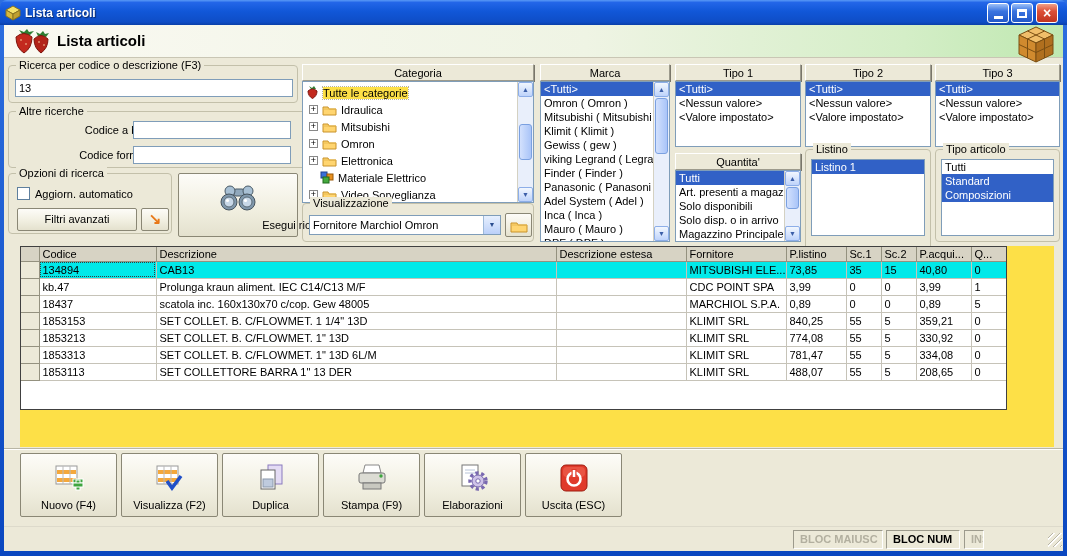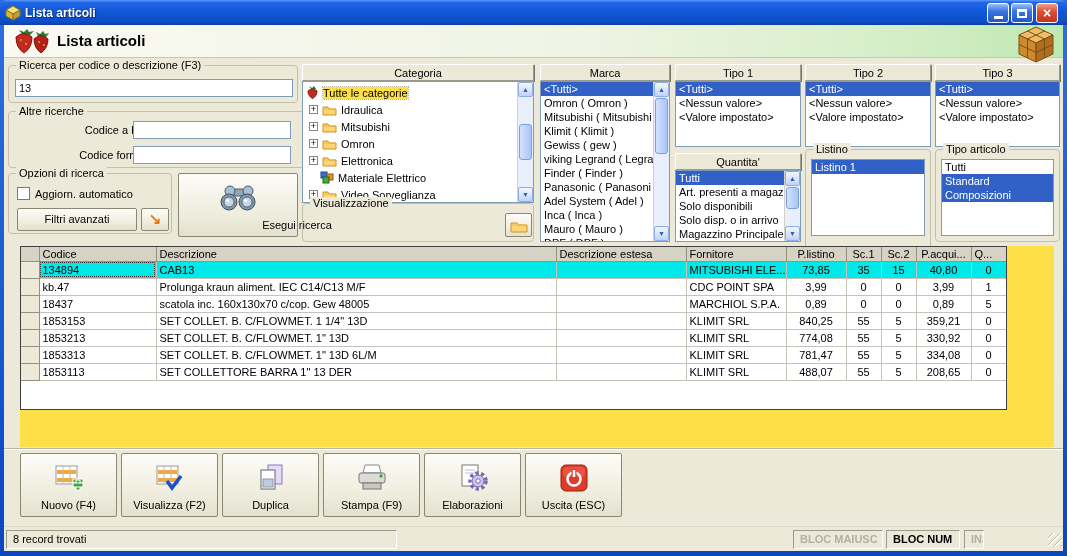--- a/index.html
+++ b/index.html
@@ -52,21 +52,21 @@
   .tlabel.hl{background:#fde047;outline:1px dotted #B5B29E}
   
   .gridwrap{position:absolute;left:16px;top:221px;width:1034px;height:201px;background:#fde047}
   .gridwhite{position:absolute;left:0;top:0;width:987px;height:164px;background:#fff;border:1px solid #404040;overflow:hidden}
   table.grid{border-collapse:collapse;table-layout:fixed;width:985px;font-size:11px}
   .grid th{height:14px;background:#D7D3C4;border-right:1px solid #94917F;border-bottom:1px solid #94917F;
      font-weight:normal;text-align:left;padding:0 3px;overflow:hidden;white-space:nowrap}
   .grid td{height:17px;border-right:1px solid #C6C3B8;border-bottom:1px solid #C6C3B8;padding:0 3px;
      overflow:hidden;white-space:nowrap}
   .grid td.rowsel{background:#ECE9D8;border-right:1px solid #94917F;border-bottom:1px solid #94917F}
-  .grid .num{text-align:center}
+  .grid .num{text-align:left}
   tr.selrow td{background:#00E9E9}
   tr.selrow td.rowsel{background:#ECE9D8}
   td.selcell{outline:1px dotted #3A3A3A;outline-offset:-2px}
   
   .action{position:absolute;top:428px;width:97px;height:64px;display:flex;flex-direction:column;
      align-items:center;justify-content:flex-end;padding-bottom:5px;gap:4px}
   .divider{position:absolute;left:0;right:0;top:423px;height:2px;border-top:1px solid #B9B6A5;border-bottom:1px solid #fff}
   
   .statusbar{position:absolute;left:0;right:0;top:501px;height:25px;background:#ECE9D8;border-top:1px solid #DDDACB}
   .sseg{position:absolute;top:3px;height:19px;border:1px solid;border-color:#9C9A8C #FFF #FFF #9C9A8C;
@@ -248,20 +248,24 @@
     </div>
     <div class="vscroll">
       <div class="sb-btn up">▲</div>
       <div class="sb-thumb" style="top:42px;height:36px"></div>
       <div class="sb-btn down">▼</div>
     </div>
   </div>
 
   <div class="groupbox" style="left:298px;top:178px;width:232px;height:39px">
     <span class="glegend">Visualizzazione</span>
+    <div class="combo" style="left:6px;top:11px;width:192px">
+      <span class="ctext">Fornitore Marchiol Omron</span>
+      <span class="carrow">▼</span>
+    </div>
     <div class="btn" style="left:202px;top:9px;width:27px;height:24px">
       <span style="position:absolute;left:4px;top:5px"><svg width="18" height="14">
             <path d="M1,4 h6 l1,2 h9 v7 h-16 z" fill="#FFD570" stroke="#C8922A"></path>
             <path d="M1,6 h16" stroke="#E8BA50"></path>
           </svg></span>
     </div>
   </div>
 
   <div class="phead" style="left:536px;top:39px;width:130px">Marca</div>
   <div class="listbox" style="left:536px;top:56px;width:130px;height:161px;padding-right:16px">
@@ -522,20 +526,19 @@
         <rect x="4" y="4" width="22" height="10" rx="4" fill="#EC604E" opacity="0.7"></rect>
         <circle cx="15" cy="16" r="6.5" fill="none" stroke="#fff" stroke-width="2.6"></circle>
         <line x1="15" y1="6" x2="15" y2="14" stroke="#E03A2A" stroke-width="5"></line>
         <line x1="15" y1="7" x2="15" y2="14" stroke="#fff" stroke-width="2.6"></line>
       </svg>
     </span>
     <span>Uscita (ESC)</span>
   </div>
 
   <div class="statusbar">
-    <div class="sseg" style="left:2px;width:391px">8 record trovati</div>
     <div class="sseg dim" style="left:789px;width:90px">BLOC MAIUSC</div>
     <div class="sseg on" style="left:882px;width:74px">BLOC NUM</div>
     <div class="sseg dim" style="left:960px;width:20px">INS</div>
     <div class="grip"></div>
   </div>
 
 </div>
 
 </body></html>

